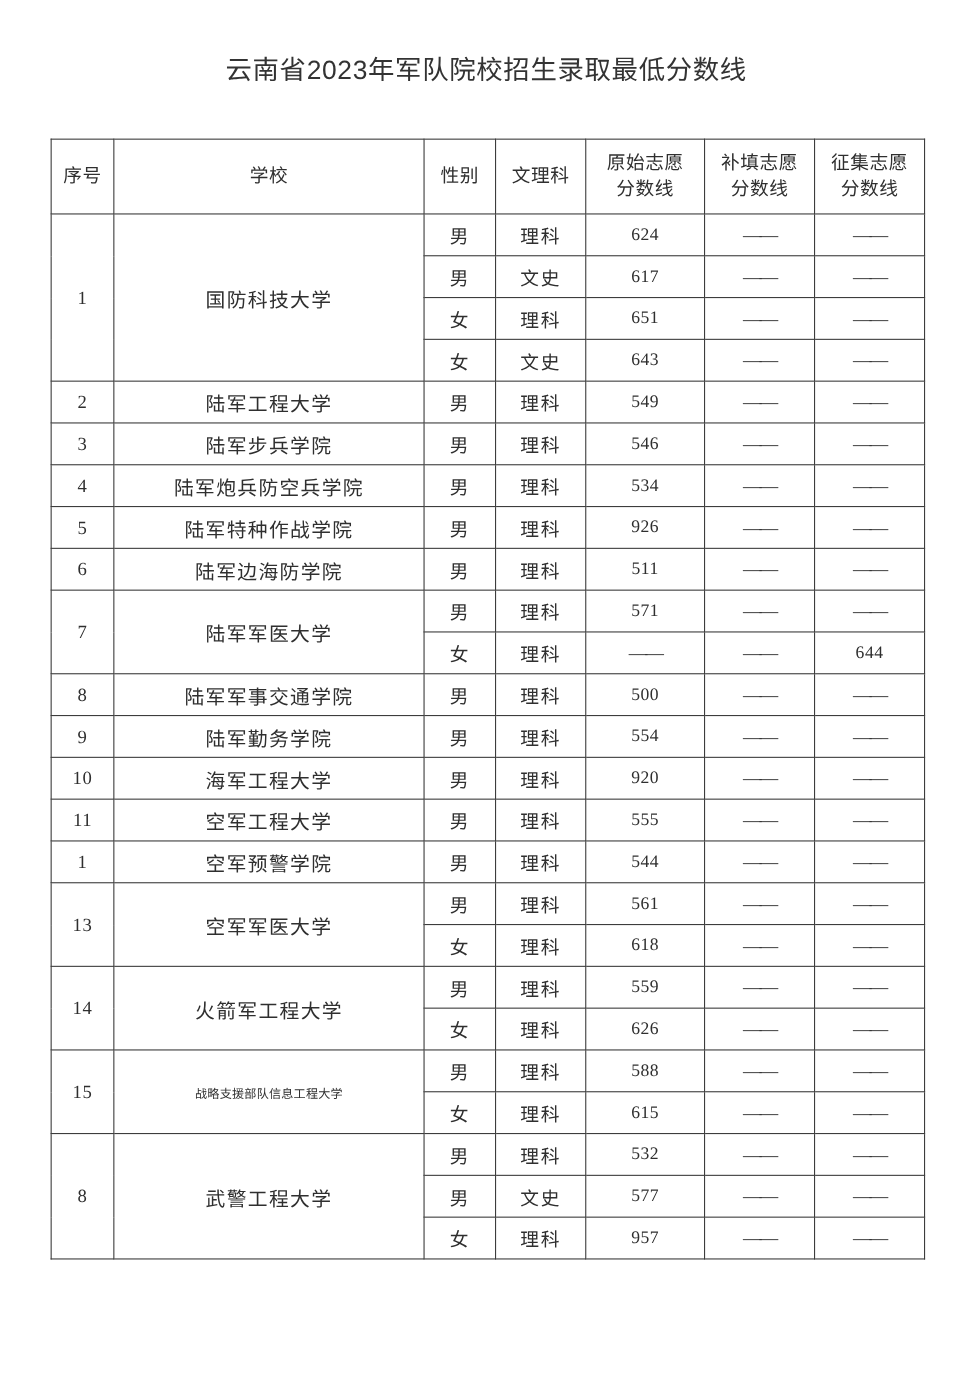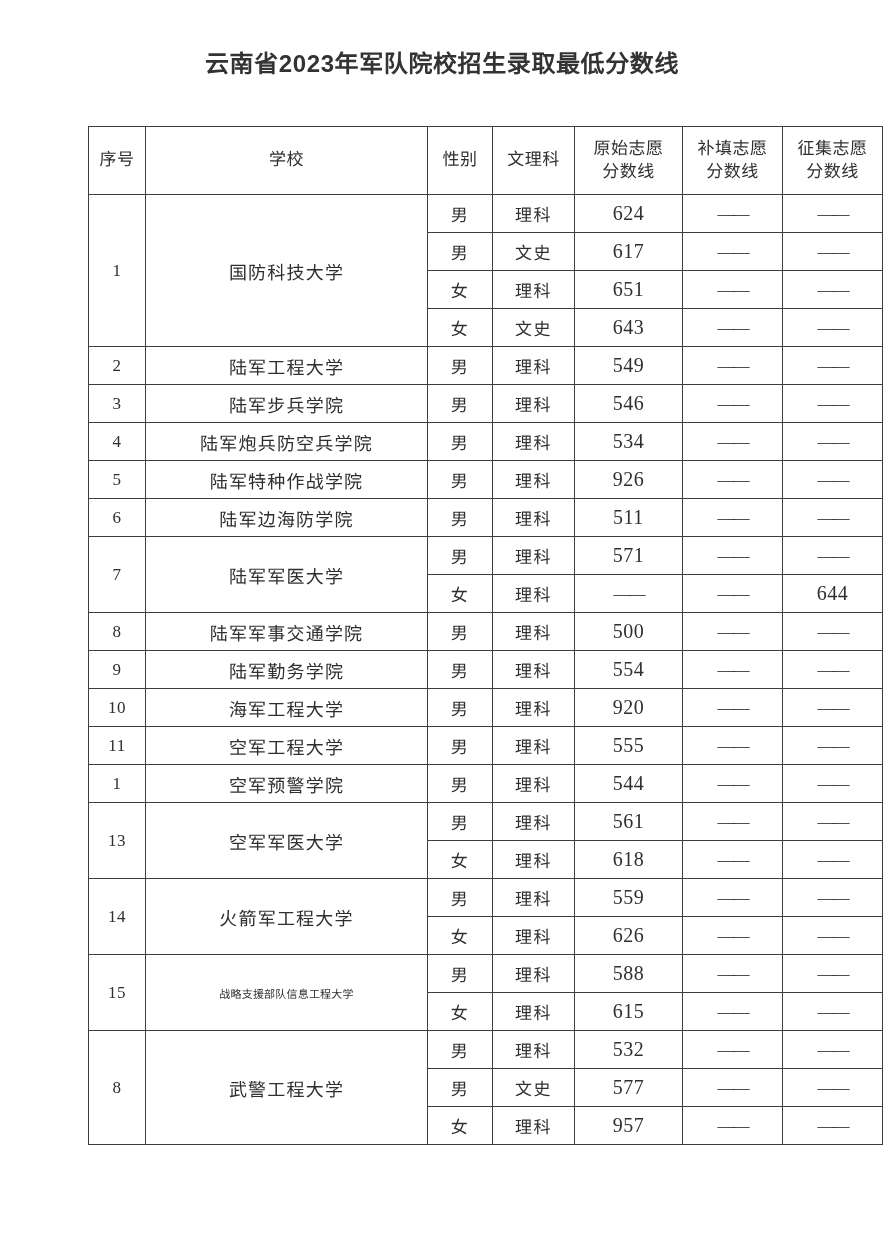--- a/index.html
+++ b/index.html
@@ -24,40 +24,39 @@
     box-sizing: border-box;
   }
 
   .doc-title {
     position: absolute;
     top: 44px;
     left: 0;
     width: 884px;
     text-align: center;
     font-family: "Liberation Sans", "DejaVu Sans", sans-serif;
-    font-weight: bold;
+    font-weight: normal;
     font-size: 24px;
     letter-spacing: 0.6px;
     color: #333333;
     white-space: nowrap;
   }
 
   .table-wrap {
     position: absolute;
     top: 126px;
     left: 46px;
     width: 794px;
   }
 
   table.score-table {
     border-collapse: collapse;
     width: 794px;
     table-layout: fixed;
     background: #ffffff;
-    margin-left: 42px;
   }
 
   table.score-table td,
   table.score-table th {
     border: 1px solid #3d3d3d;
     text-align: center;
     vertical-align: middle;
     padding: 0;
     font-weight: normal;
     color: #2f2f2f;
@@ -102,21 +101,21 @@
     letter-spacing: 0.2px;
     font-size: 11px;
   }
 
   td.gender-cell,
   td.subject-cell {
     letter-spacing: 1.5px;
   }
 
   td.score-cell {
-    font-size: 20px;
+    font-size: 16px;
     letter-spacing: 0.5px;
   }
 
   td.dash-cell {
     font-size: 17px;
     color: #4a4a4a;
     letter-spacing: -1px;
   }
 
   .dash {

